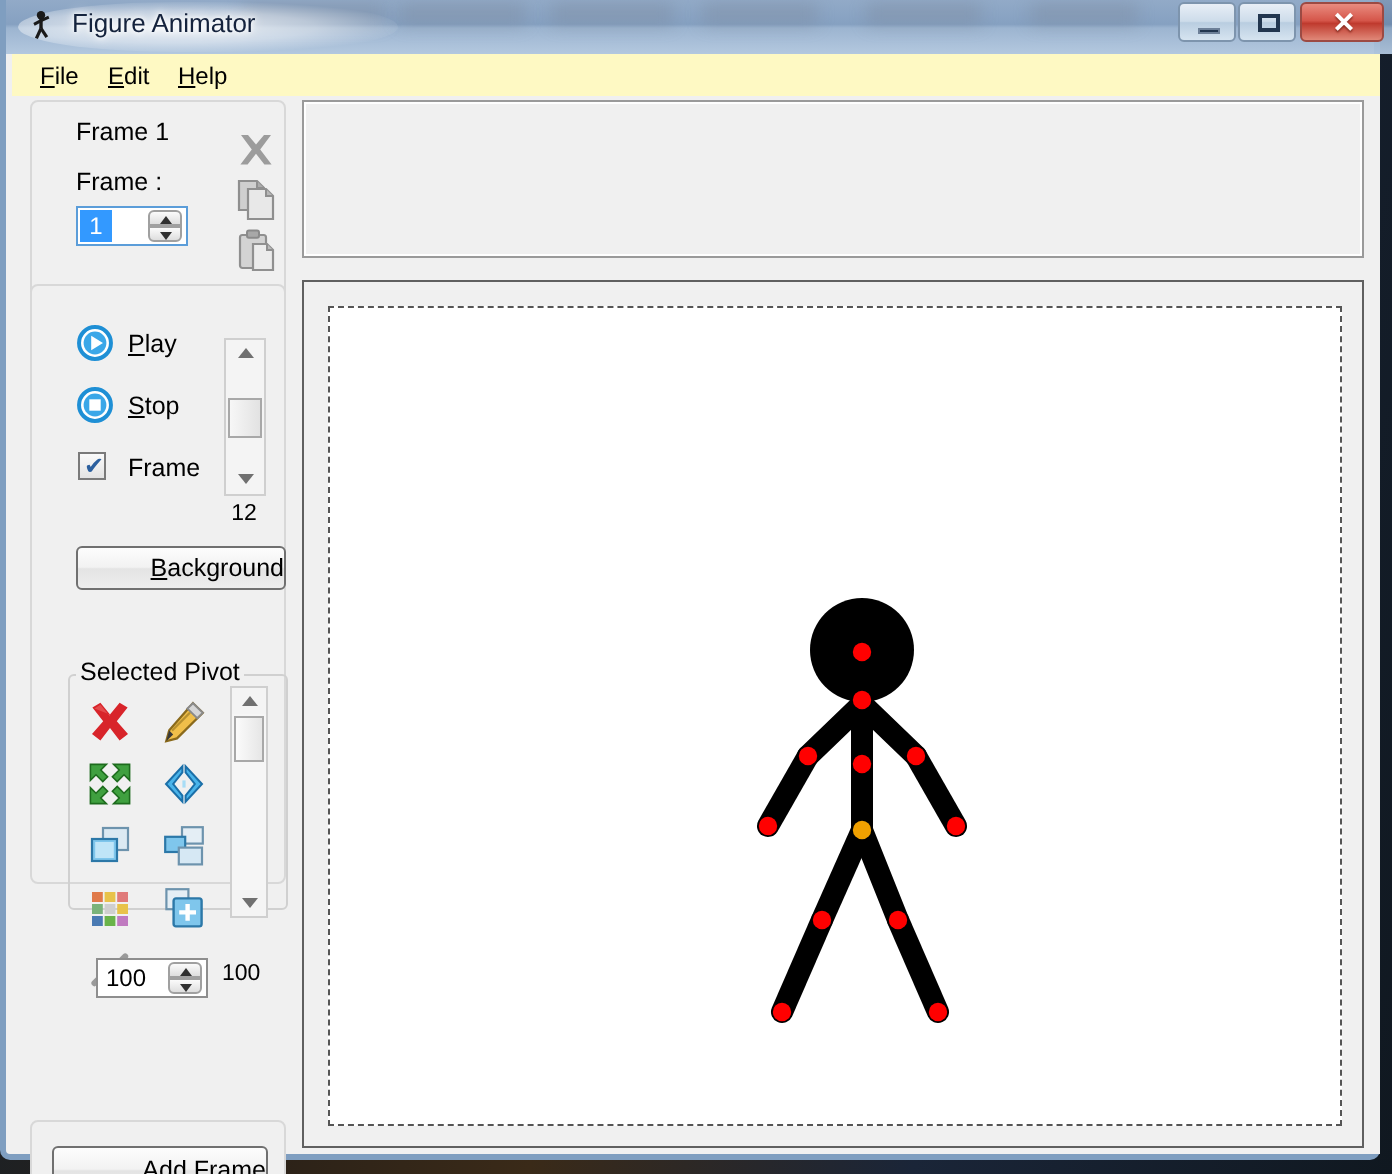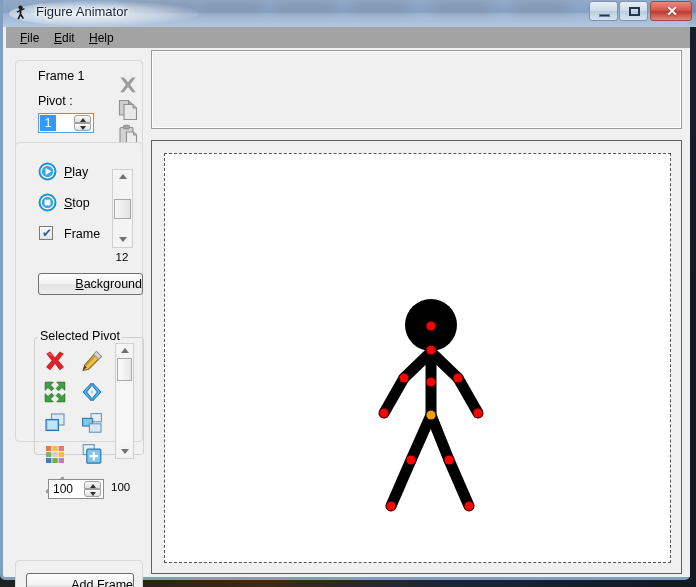--- a/index.html
+++ b/index.html
@@ -35,33 +35,33 @@
   #btn-min{left:586px;width:29px;background:linear-gradient(180deg,#e8eef6 0%,#cddcea 48%,#b9cde0 52%,#d6e4f0 100%);}
   #btn-max{left:616px;width:29px;background:linear-gradient(180deg,#e8eef6 0%,#cddcea 48%,#b9cde0 52%,#d6e4f0 100%);}
   #btn-close{left:647px;width:42px;border-color:#9c4a43;
      background:linear-gradient(180deg,#e98b7f 0%,#d5564a 46%,#bf3a2e 54%,#e08878 100%);}
   .cap-min-glyph{position:absolute;left:9px;top:12px;width:11px;height:3px;background:#22364f;border:1px solid #6d8098;box-sizing:border-box;}
   .cap-max-glyph{position:absolute;left:9px;top:5px;width:11px;height:9px;border:2px solid #22364f;box-sizing:border-box;}
   .cap-close-glyph{position:absolute;left:0;top:0;width:42px;height:18px;line-height:18px;text-align:center;
      color:#fff;font-size:14px;font-weight:bold;font-family:"Liberation Sans",sans-serif;text-shadow:0 1px 1px #8a2e22;}
 
   
-  #menubar{position:absolute;left:3px;top:27px;width:684px;height:21px;background:#a3a3a3;}
+  #menubar{position:absolute;left:3px;top:27px;width:684px;height:21px;background:#fef9c3;}
   .menuitem{position:absolute;top:3px;height:16px;padding:0 6px;font-size:12px;color:#000;line-height:16px;cursor:default;}
   .menuitem u{text-decoration:underline;}
 
   
   #client{position:absolute;left:3px;top:48px;width:684px;height:529px;background:#f0f0f0;}
 
   
   .panel{position:absolute;box-sizing:border-box;background:#f0f0f0;
      border:1px solid #d8d8d8;border-radius:4px;}
 
   
-  #frame-panel{left:9px;top:12px;width:128px;height:101px;text-decoration:underline;}
+  #frame-panel{left:9px;top:2px;width:128px;height:101px;text-decoration:underline;}
   #frame-label{position:absolute;left:22px;top:8px;font-size:12.5px;color:#000;}
   #repeat-label{position:absolute;left:22px;top:33px;font-size:12.5px;color:#000;}
   #repeat-spin{position:absolute;left:22px;top:52px;width:56px;height:20px;box-sizing:border-box;
      border:1px solid #5b9dd9;background:#fff;}
   #repeat-value{position:absolute;left:1px;top:1px;width:16px;height:16px;line-height:16px;
      background:#3399ff;color:#fff;font-size:12px;text-align:center;}
   .spin-btns{position:absolute;right:2px;top:1px;width:17px;height:17px;}
   .spin-up,.spin-dn{position:absolute;left:0;width:17px;height:8px;
      background:linear-gradient(180deg,#fbfbfb,#dedede);border:1px solid #a0a0a0;box-sizing:border-box;}
   .spin-up{top:0;border-radius:3px 3px 0 0;}
@@ -187,21 +187,21 @@
   <div id="menubar">
     <div class="menuitem" id="menu-file" style="left:8px;"><u>F</u>ile</div>
     <div class="menuitem" id="menu-edit" style="left:42px;"><u>E</u>dit</div>
     <div class="menuitem" id="menu-help" style="left:77px;"><u>H</u>elp</div>
   </div>
 
   <div id="client">
 
     <div class="panel" id="frame-panel">
       <div id="frame-label">Frame 1</div>
-      <div id="repeat-label">Pivot :</div>
+      <div id="repeat-label">Frame :</div>
 
       <div id="repeat-spin">
         <div id="repeat-value">1</div>
         <div class="spin-btns">
           <div class="spin-up">
               <div class="tri tri-u"></div>
             </div>
           <div class="spin-dn">
               <div class="tri tri-d"></div>
             </div>

